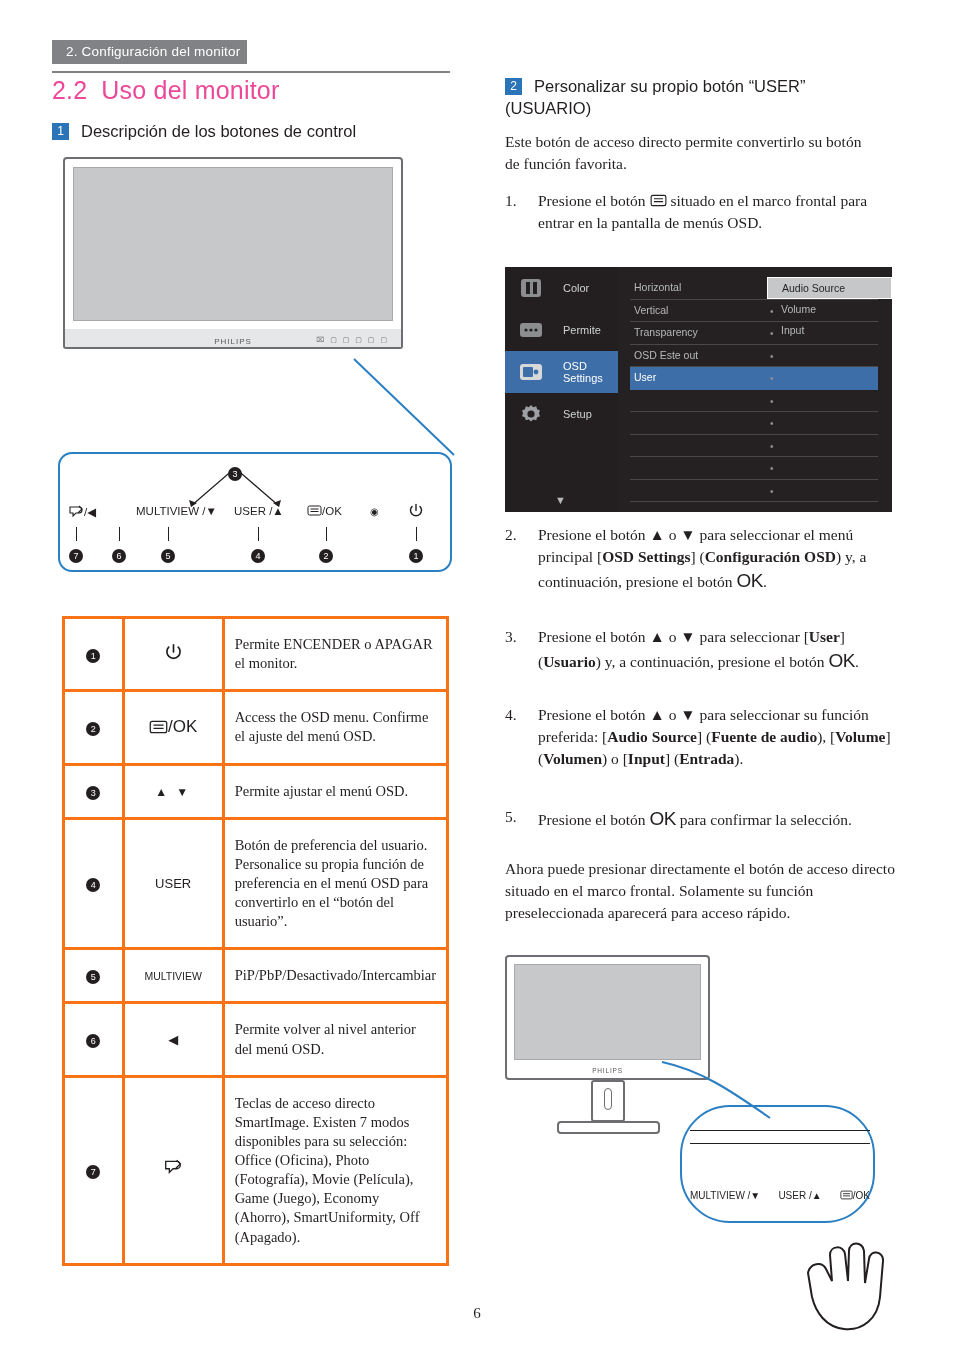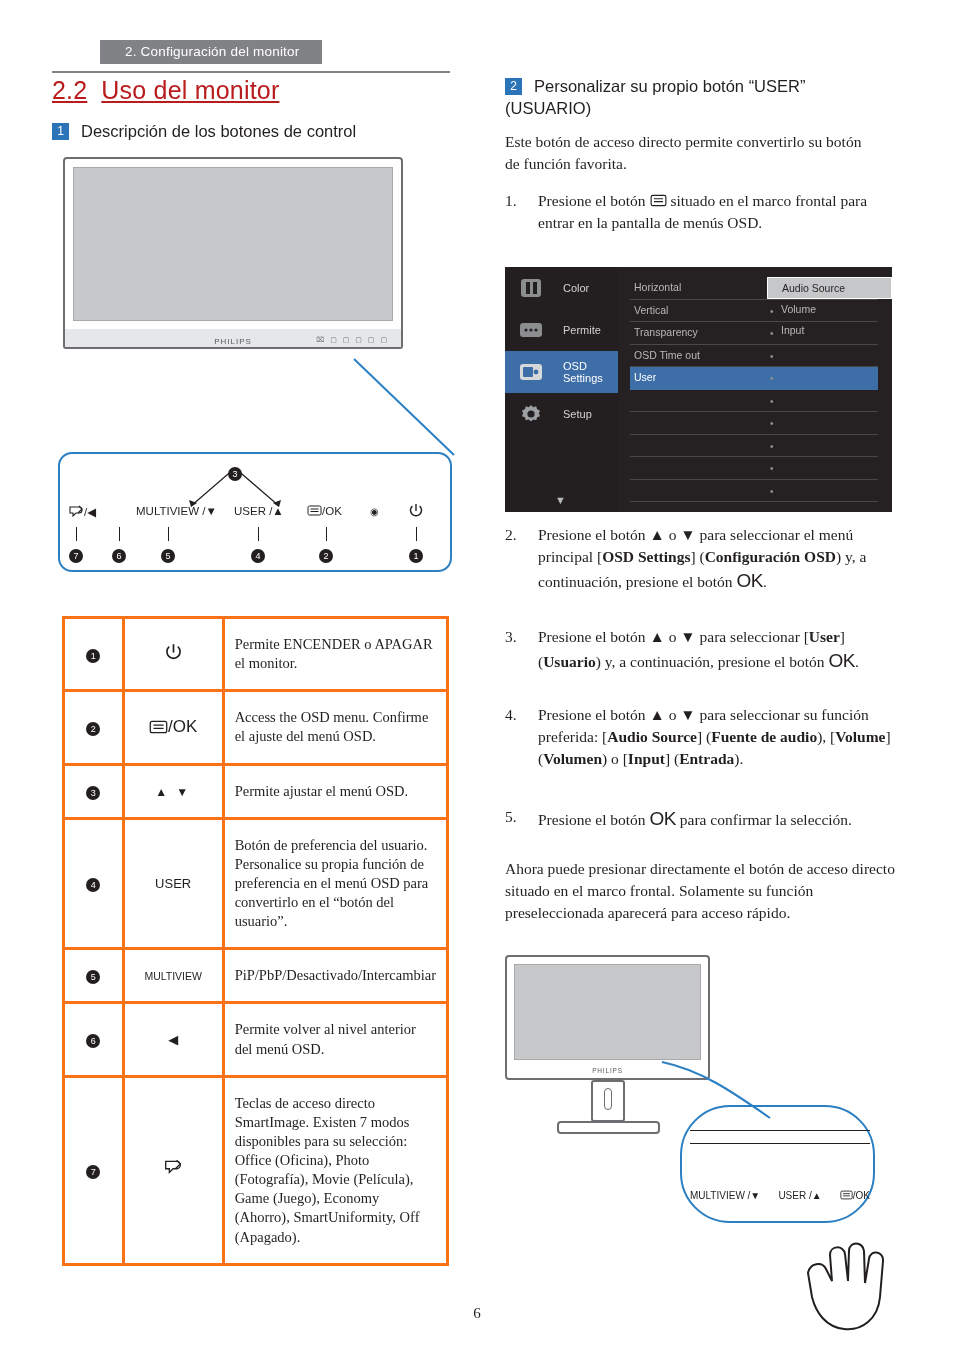--- a/index.html
+++ b/index.html
@@ -18,52 +18,50 @@
   .page {
     position: absolute;
     inset: 0;
   }
 
   
   .header-tab {
     position: absolute;
     left: 52px;
     top: 40px;
-    width: 222px;
+    width: 195px;
     height: 24px;
     background: #808285;
     color: #ffffff;
     font-family: "Liberation Sans", sans-serif;
     font-size: 13.5px;
     line-height: 24px;
-    padding-left: 25px;
+    padding-left: 14px;
     box-sizing: border-box;
     letter-spacing: .2px;
-    margin-left: 48px;
   }
   .header-rule {
     position: absolute;
     left: 52px;
     top: 71px;
     width: 398px;
     height: 2px;
     background: #808285;
   }
 
   
   .h2 {
     position: absolute;
     left: 52px;
     top: 76px;
     font-family: "Liberation Sans", sans-serif;
     font-weight: normal;
     font-size: 25px;
-    color: #b91c1c;
+    color: #ec4899;
     letter-spacing: .2px;
-    text-decoration: underline;
   }
   .h2 .num { margin-right: 14px; }
 
   .numbox {
     display: inline-block;
     width: 17px;
     height: 17px;
     background: #2c74b8;
     color: #fff;
     font-family: "Liberation Sans", sans-serif;
@@ -680,21 +678,21 @@
       </div>
       <div class="rrow">
         <span class="name">Vertical</span>
         <span class="dot">•</span>
       </div>
       <div class="rrow">
         <span class="name">Transparency</span>
         <span class="dot">•</span>
       </div>
       <div class="rrow">
-        <span class="name">OSD Time out</span>
+        <span class="name">OSD Este out</span>
         <span class="dot">•</span>
       </div>
       <div class="rrow sel">
         <span class="name">User</span>
         <span class="dot">•</span>
       </div>
       <div class="rrow">
           <span class="dot">•</span>
         </div>
       <div class="rrow">

